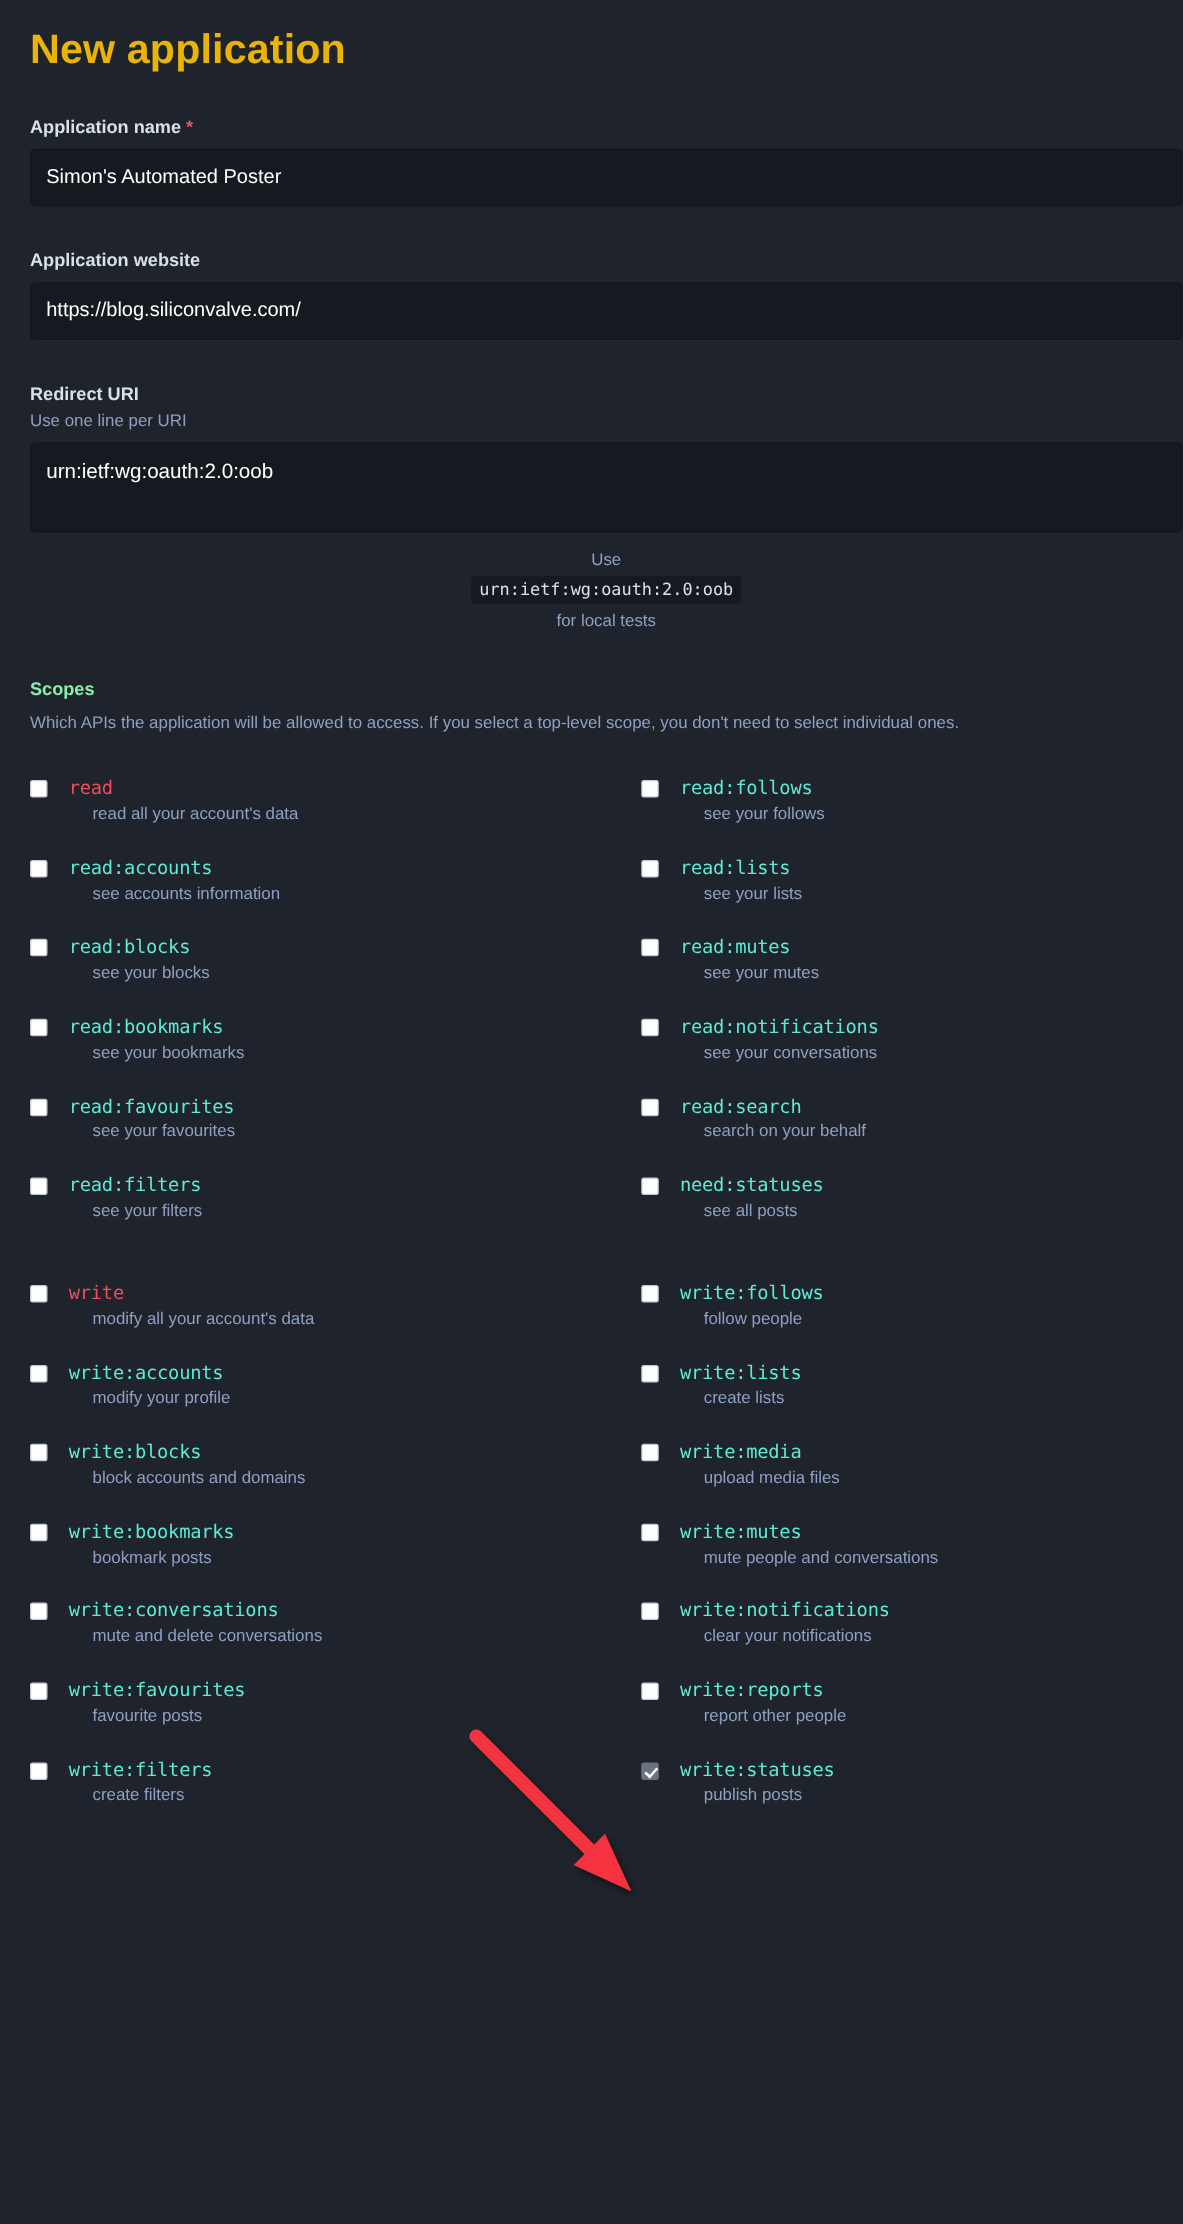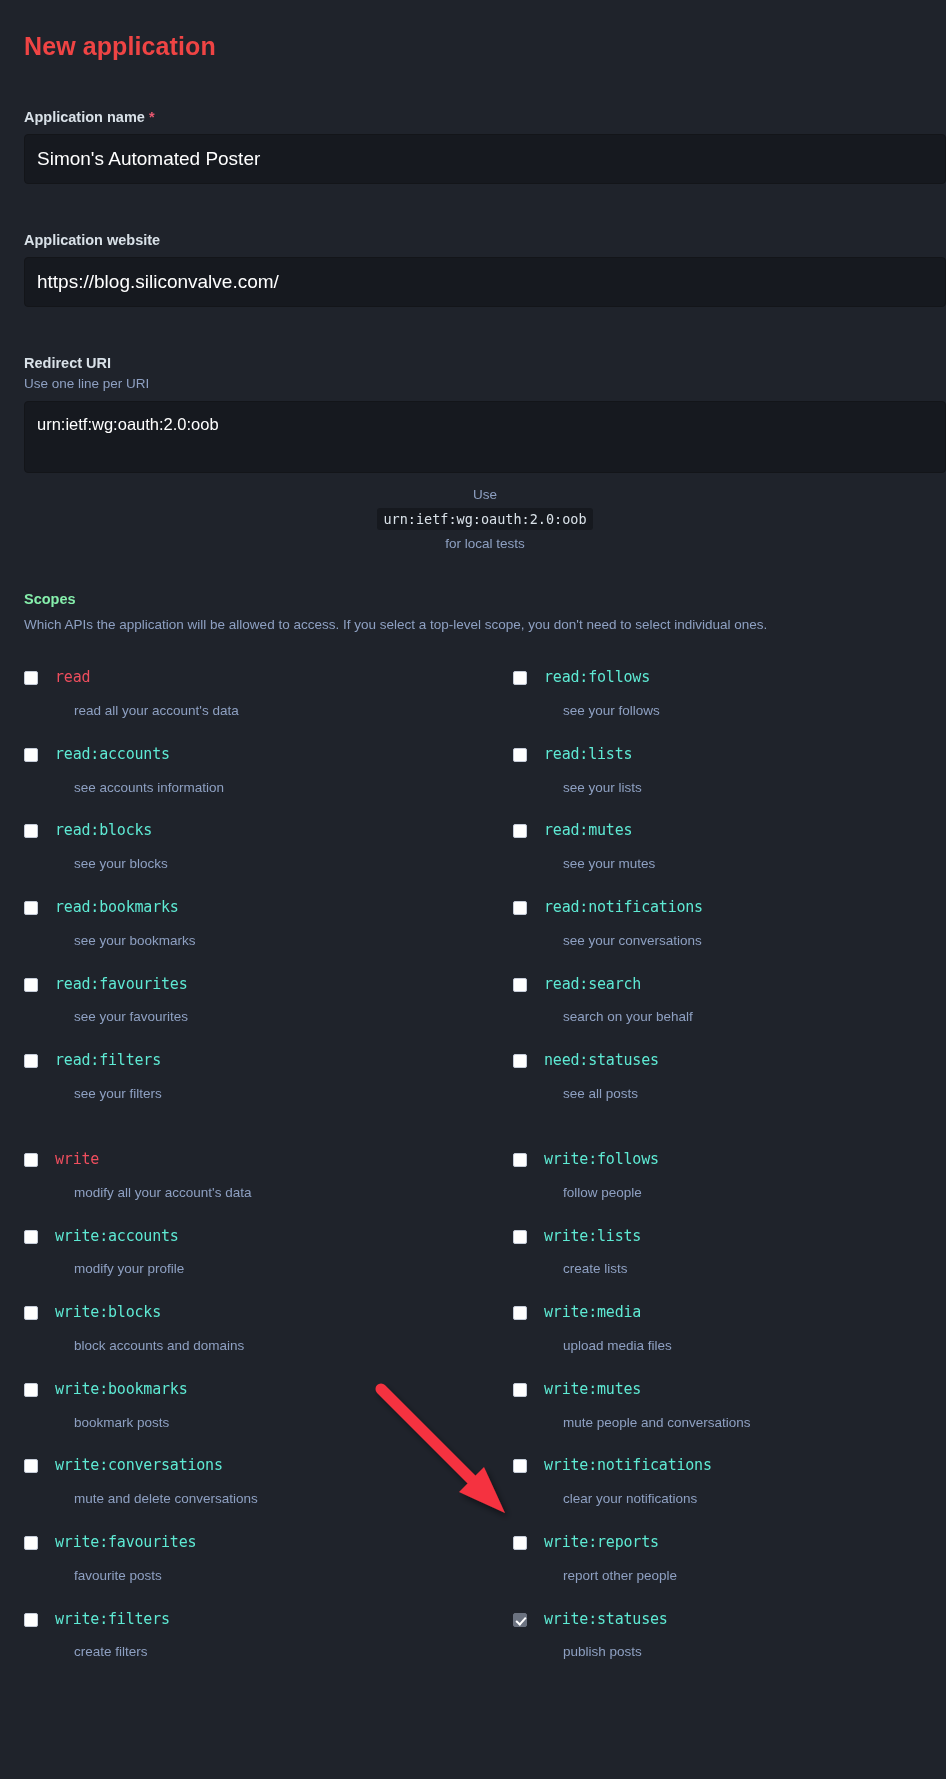--- a/index.html
+++ b/index.html
@@ -15,29 +15,29 @@
   .page {
     position: relative;
     width: 946px;
     height: 1779px;
     background: #1f232b;
     padding: 0 0 0 24px;
   }
 
   
   .page-title {
-    font-size: 25px;
+    font-size: 33px;
     font-weight: bold;
-    color: #ef4444;
+    color: #eab308;
     letter-spacing: .1px;
-    padding-top: 32px;
+    padding-top: 20px;
   }
 
   
-  .field-block { margin-top: 48px; }
+  .field-block { margin-top: 36px; }
 
   .field-label {
     font-size: 14.5px;
     font-weight: bold;
     color: #d9e1e8;
     margin-bottom: 9px;
   }
   .req-star { color: #e8576f; font-weight: bold; }
 
   .field-hint {
@@ -48,21 +48,21 @@
   }
 
   .text-input {
     display: block;
     width: 922px;
     background: #16191f;
     border: 1px solid #131519;
     border-radius: 4px;
     color: #ffffff;
     font-family: "Liberation Sans", sans-serif;
-    font-size: 19px;
+    font-size: 16px;
     padding: 13px 12px;
     outline: none;
   }
   .text-area {
     display: block;
     width: 922px;
     height: 72px;
     background: #16191f;
     border: 1px solid #131519;
     border-radius: 4px;
@@ -154,21 +154,21 @@
     display: block;
     line-height: 1.25;
     margin-left: 3px;
   }
   .scope-name.danger { color: #ef4e5e; }
 
   .scope-desc {
     font-size: 13.5px;
     color: #8ea0c2;
     display: block;
-    margin-top: 16px;
+    margin-top: 3px;
     margin-left: 22px;
     line-height: 1.25;
   }
 
   
   .arrow-layer {
     position: absolute;
     left: 0; top: 0;
     width: 946px; height: 1779px;
     pointer-events: none;

